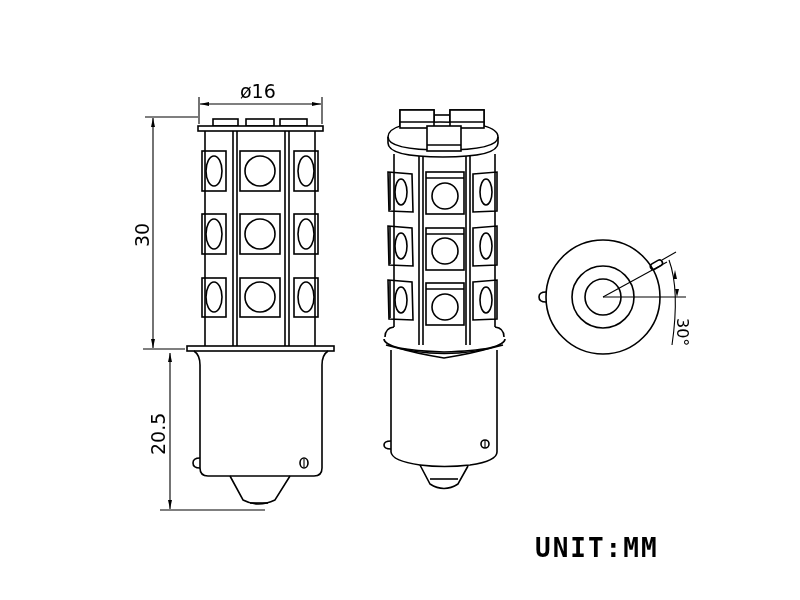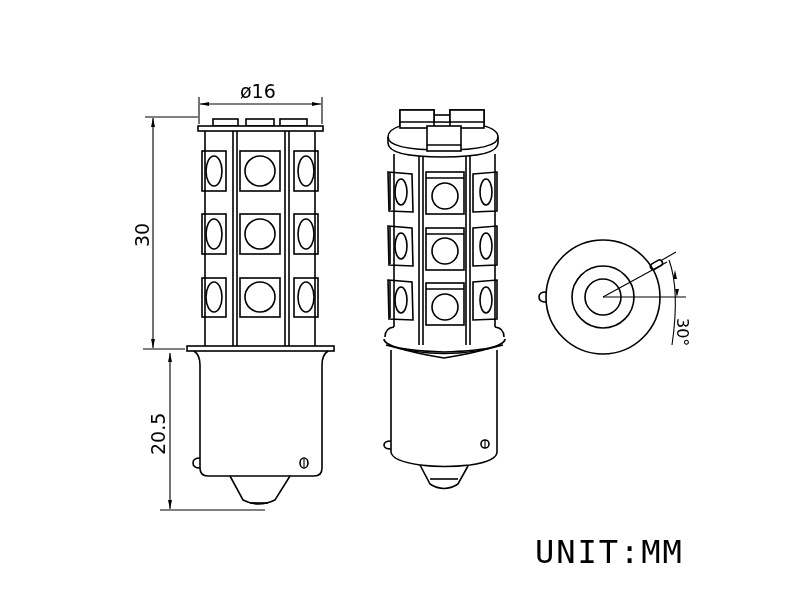--- a/index.html
+++ b/index.html
@@ -4,22 +4,22 @@
   <style>
     html, body { margin: 0; padding: 0; background: #ffffff; }
     body { width: 800px; height: 600px; position: relative; overflow: hidden; font-family: "DejaVu Sans", sans-serif; }
     svg { position: absolute; left: 0; top: 0; }
     .ln { stroke: #000; stroke-width: 1.6; fill: none; }
     .lnw { stroke: #000; stroke-width: 1.6; fill: #fff; }
     .thin { stroke: #000; stroke-width: 1.1; fill: none; }
     .dim-text { font-family: "DejaVu Sans", sans-serif; font-size: 19px; fill: #000; }
     .unit {
       position: absolute; left: 535px; top: 533px;
-      font-family: "DejaVu Sans Mono", monospace; font-weight: normal;
-      font-size: 32px; letter-spacing: 2px; color: #000;
+      font-family: "DejaVu Sans Mono", monospace; font-weight: bold;
+      font-size: 26px; letter-spacing: 2px; color: #000;
     }
   </style>
 </head>
 <body>
 
 <svg width="800" height="600" viewBox="0 0 800 600">
 
   <g>
 
     <g>

